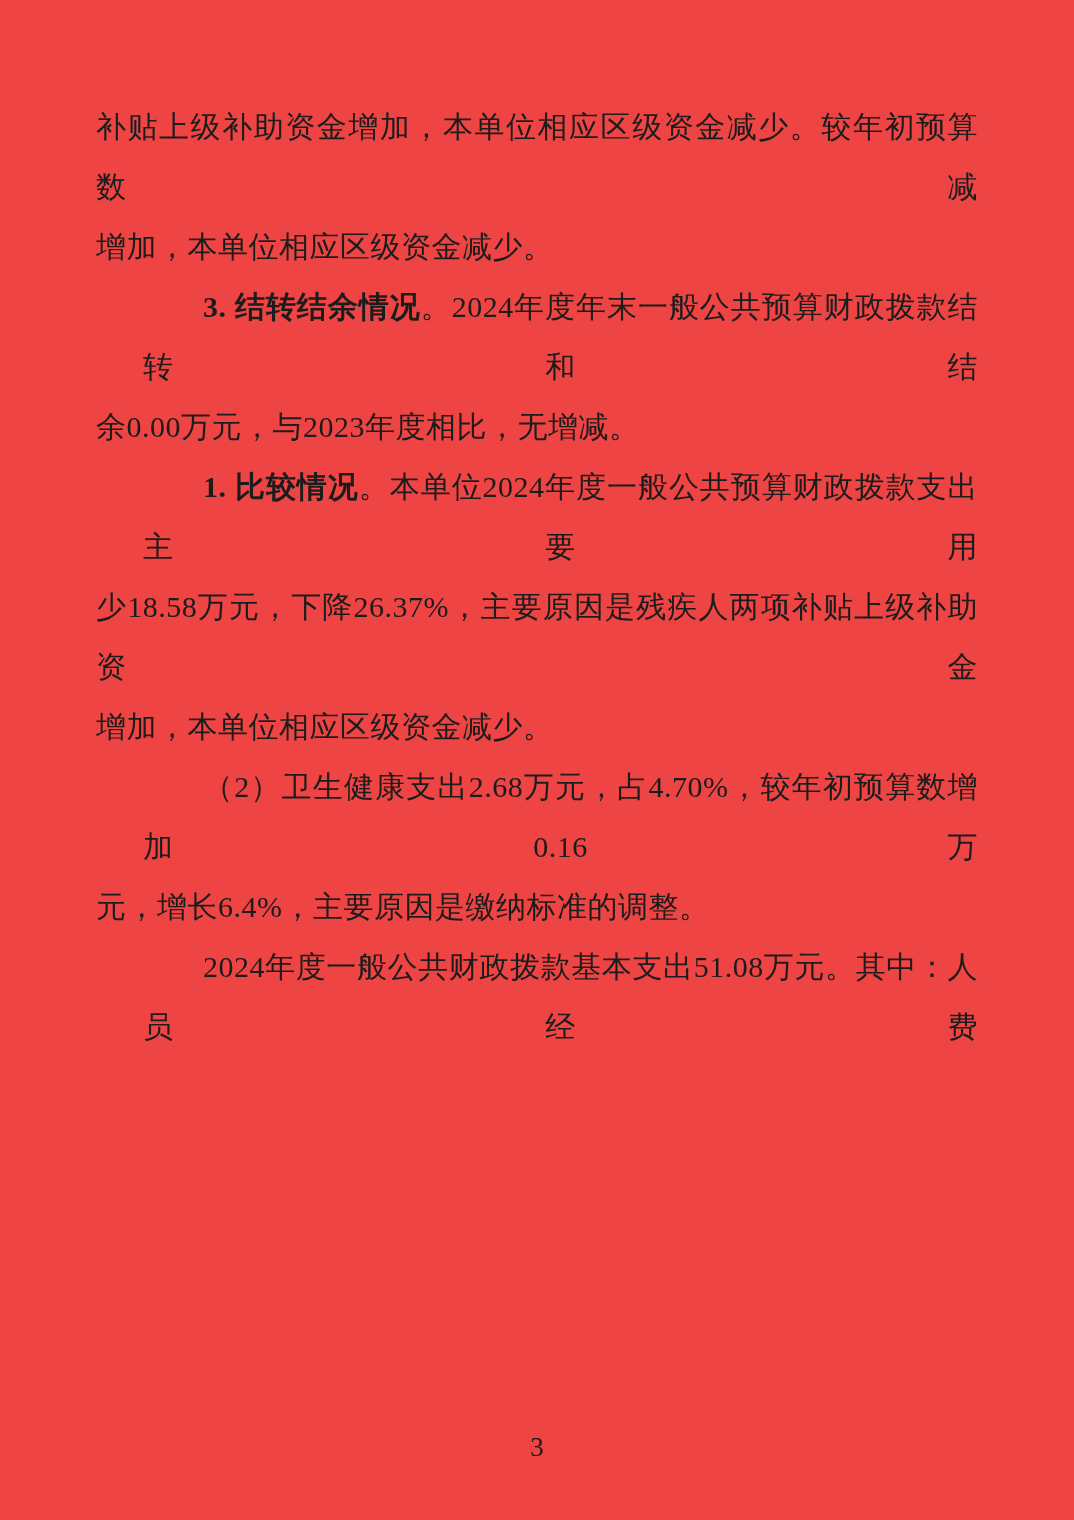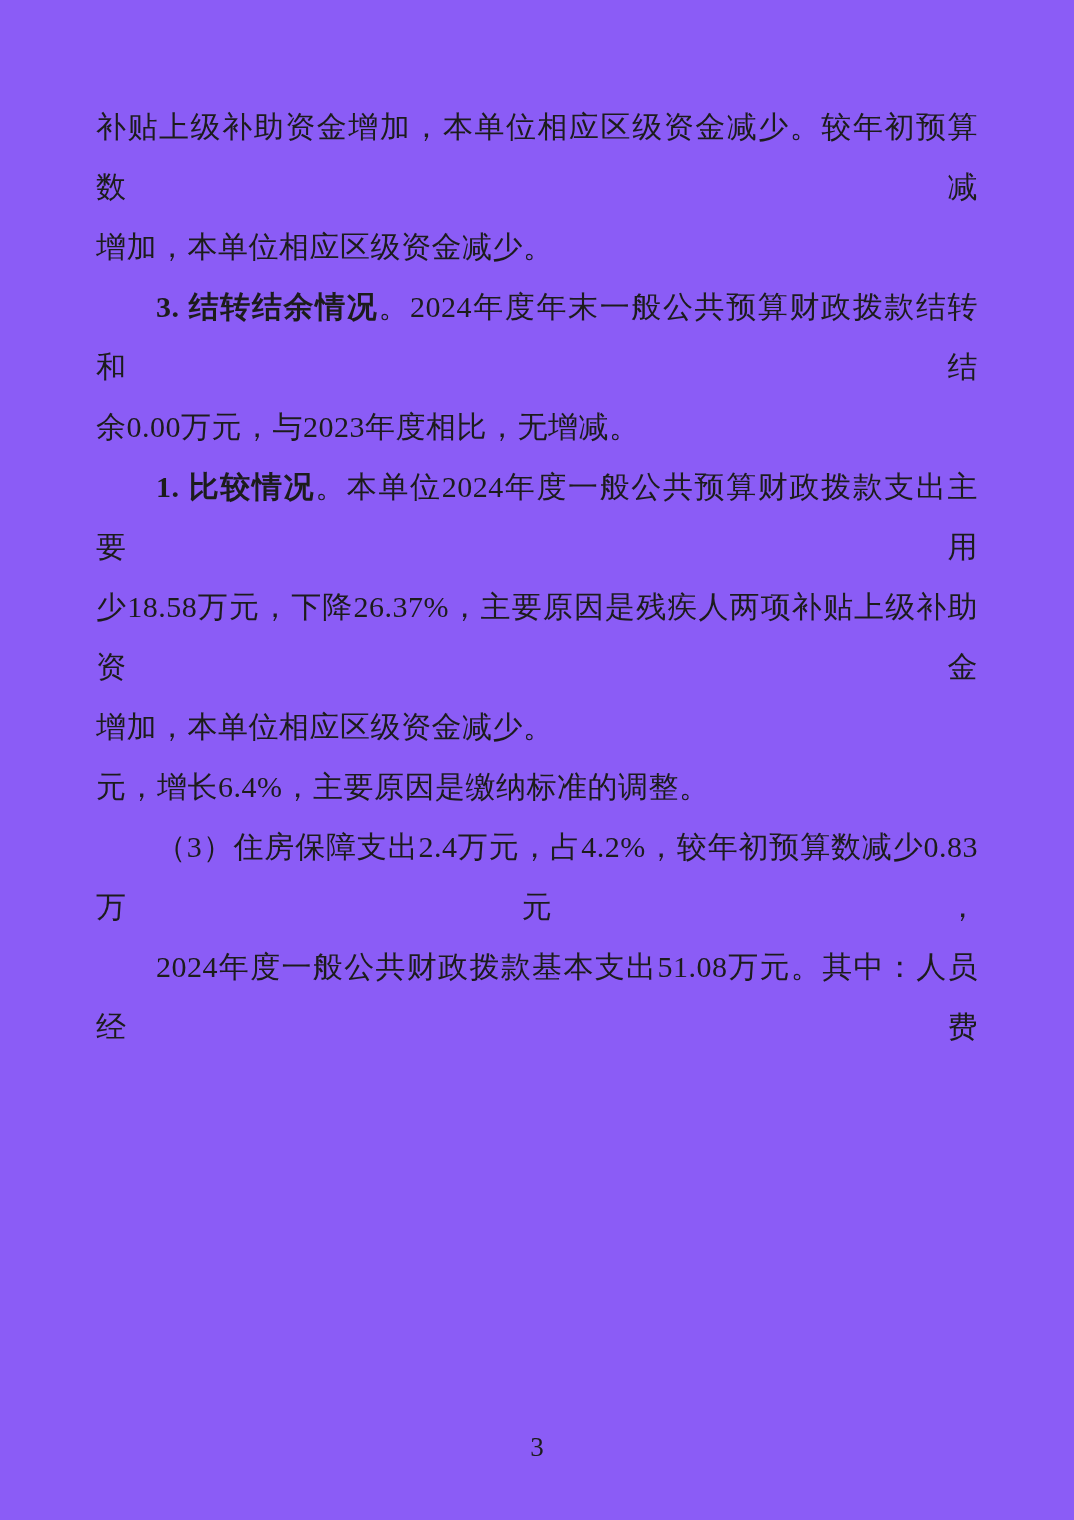--- a/index.html
+++ b/index.html
@@ -4,21 +4,21 @@
 <style>
   html, body {
     margin: 0;
     padding: 0;
     background: #ffffff;
   }
   .page {
     position: relative;
     width: 1074px;
     height: 1520px;
-    background: #8b5cf6;
+    background: #ef4444;
     overflow: hidden;
     font-family: "Liberation Serif", "DejaVu Serif", serif;
     color: #1c1c1c;
   }
   .body-text {
     position: absolute;
     left: 96px;
     top: 97px;
     width: 882px;
   }
@@ -28,20 +28,21 @@
     text-align: justify;
     text-align-last: justify;
     white-space: normal;
     letter-spacing: 0.5px;
   }
   .ln.end {
     text-align-last: left;
   }
   .ln.ind {
     text-indent: 2em;
+    margin-left: 47px;
   }
   .b {
     font-weight: 700;
   }
   .footer {
     position: absolute;
     left: 0;
     right: 0;
     top: 1430px;
     text-align: center;
@@ -55,19 +56,19 @@
 
 <div class="page">
   <div class="body-text">
     <div class="ln">补贴上级补助资金增加，本单位相应区级资金减少。较年初预算数减</div>
     <div class="ln end">增加，本单位相应区级资金减少。</div>
     <div class="ln ind"><span class="b">3. 结转结余情况</span><span>。2024年度年末一般公共预算财政拨款结转和结</span></div>
     <div class="ln end">余0.00万元，与2023年度相比，无增减。</div>
     <div class="ln ind"><span class="b">1. 比较情况</span><span>。本单位2024年度一般公共预算财政拨款支出主要用</span></div>
     <div class="ln">少18.58万元，下降26.37%，主要原因是残疾人两项补贴上级补助资金</div>
     <div class="ln end">增加，本单位相应区级资金减少。</div>
+    <div class="ln ind">（2）卫生健康支出2.68万元，占4.70%，较年初预算数增加0.16万</div>
     <div class="ln end">元，增长6.4%，主要原因是缴纳标准的调整。</div>
-    <div class="ln ind">（3）住房保障支出2.4万元，占4.2%，较年初预算数减少0.83万元，</div>
     <div class="ln ind">2024年度一般公共财政拨款基本支出51.08万元。其中：人员经费</div>
 
   </div>
   <div class="footer">3</div>
 </div>
 
 </body></html>

